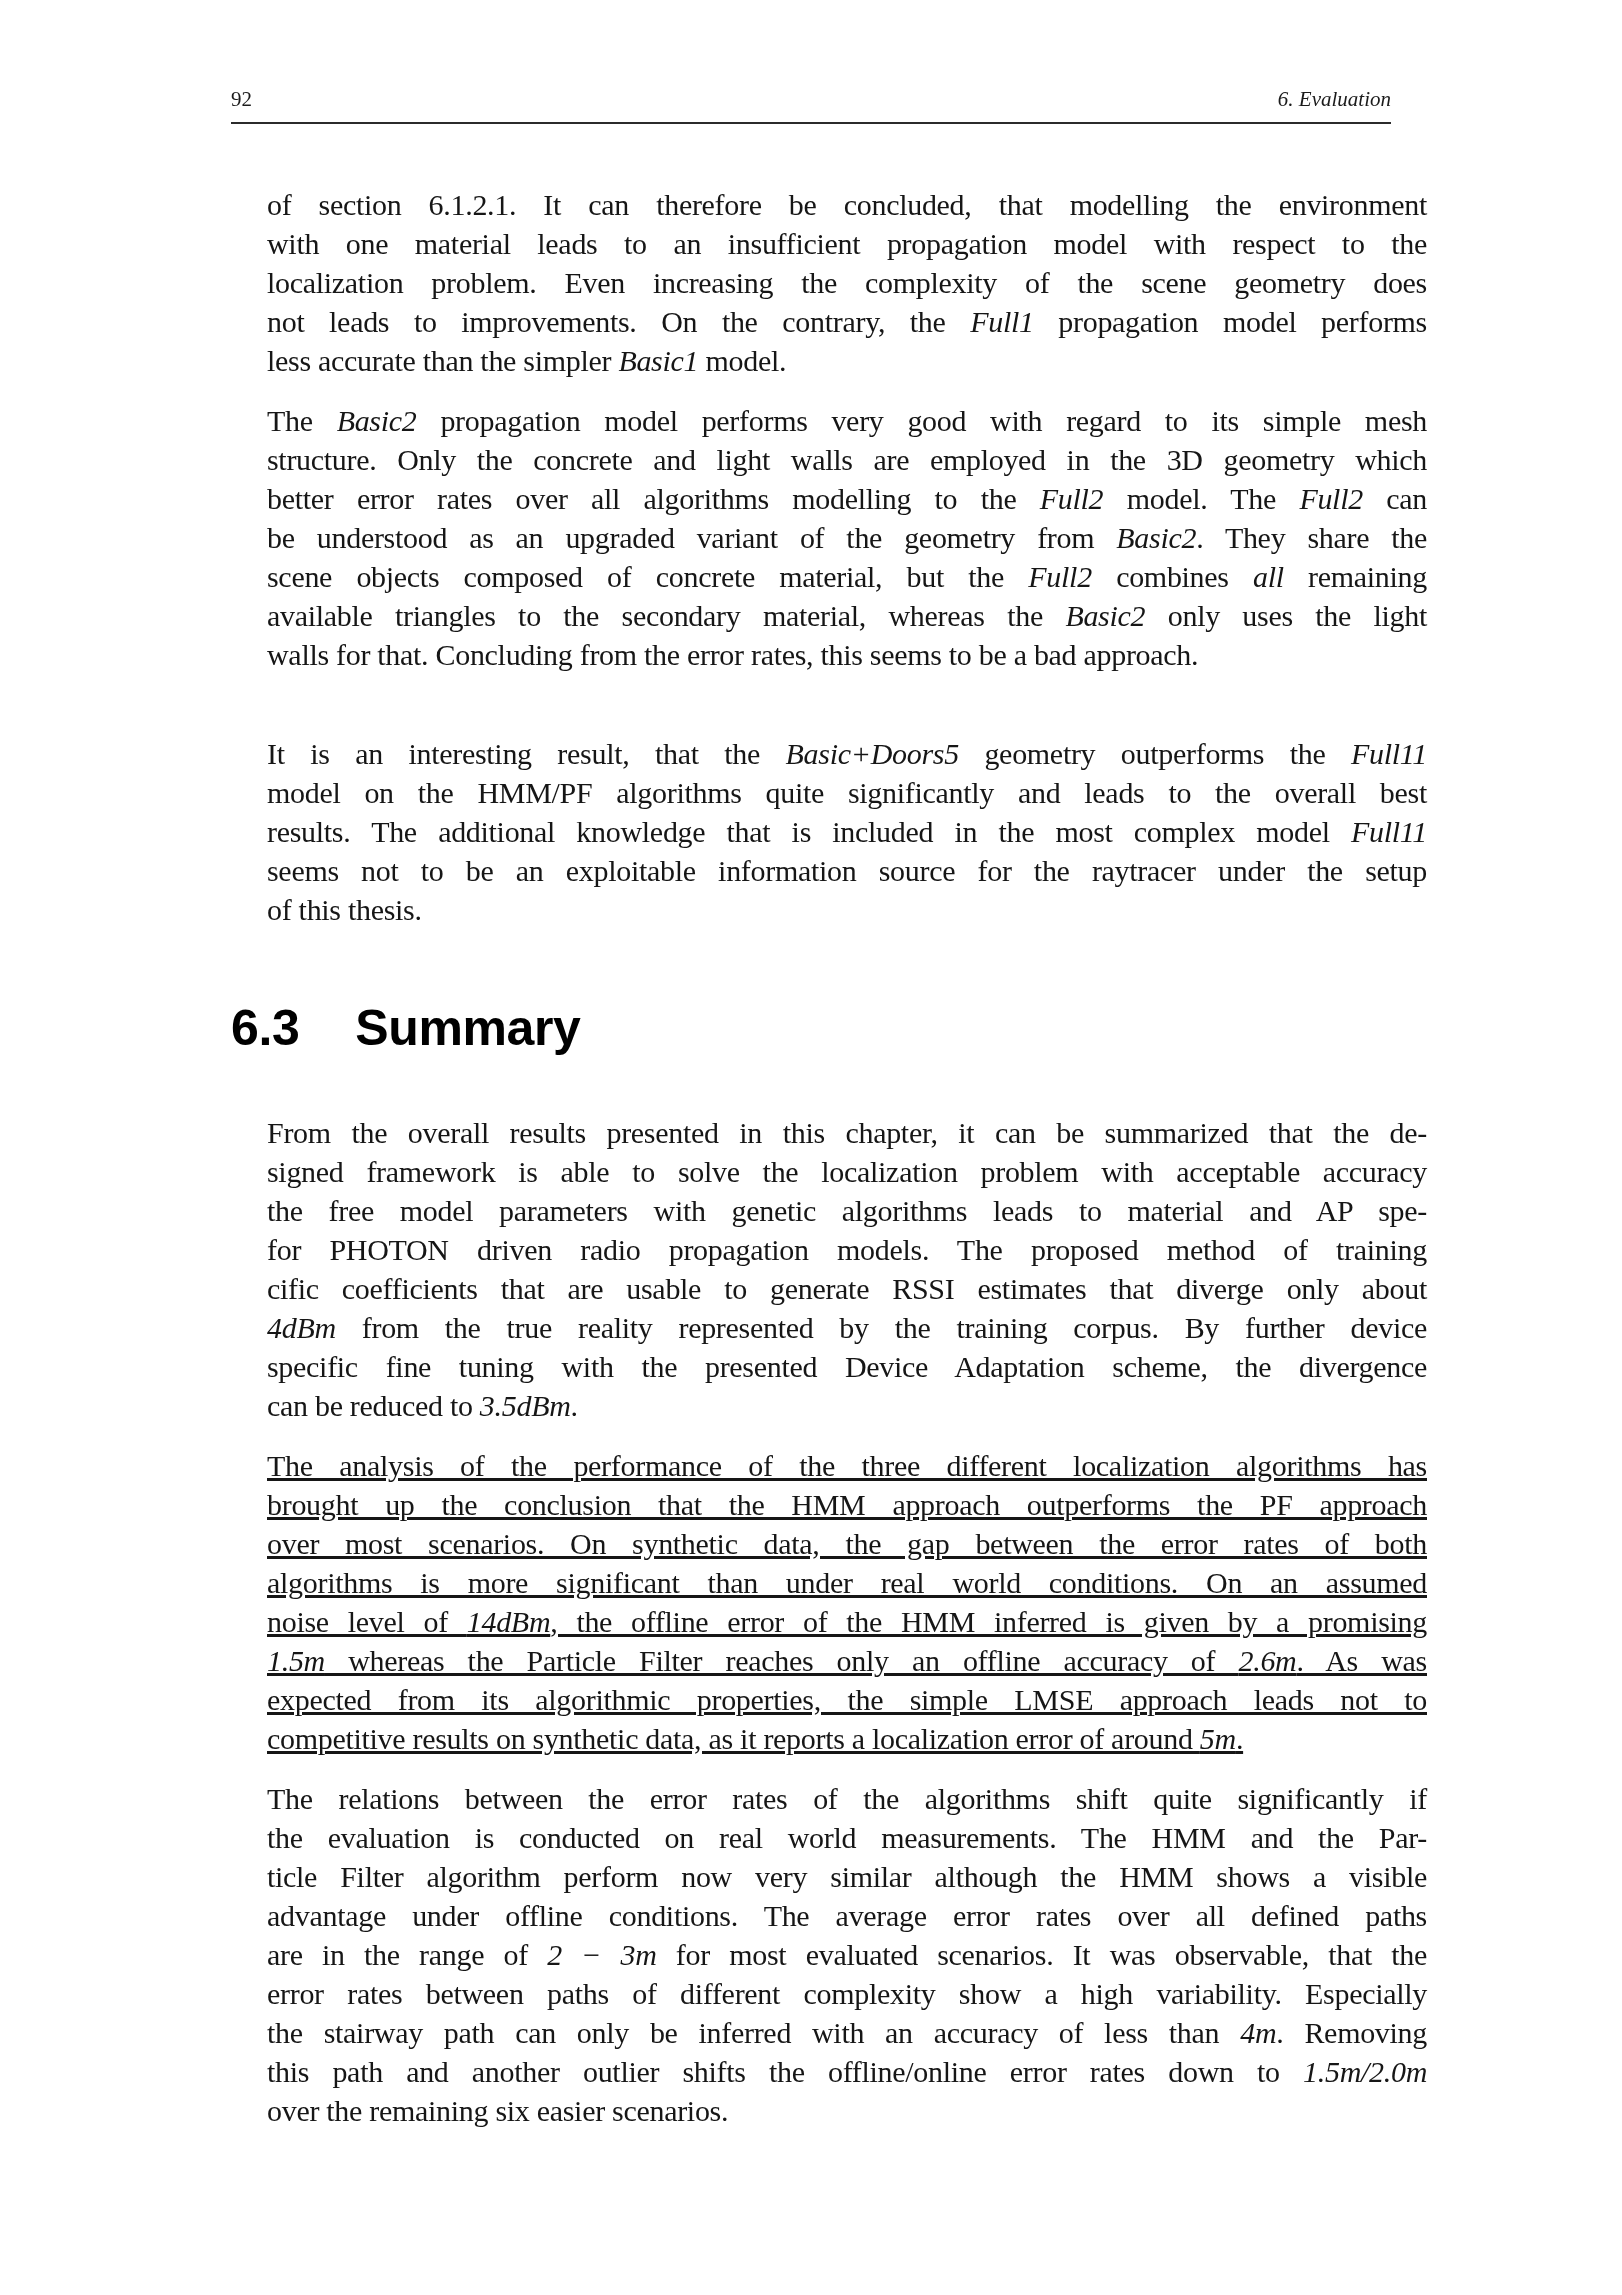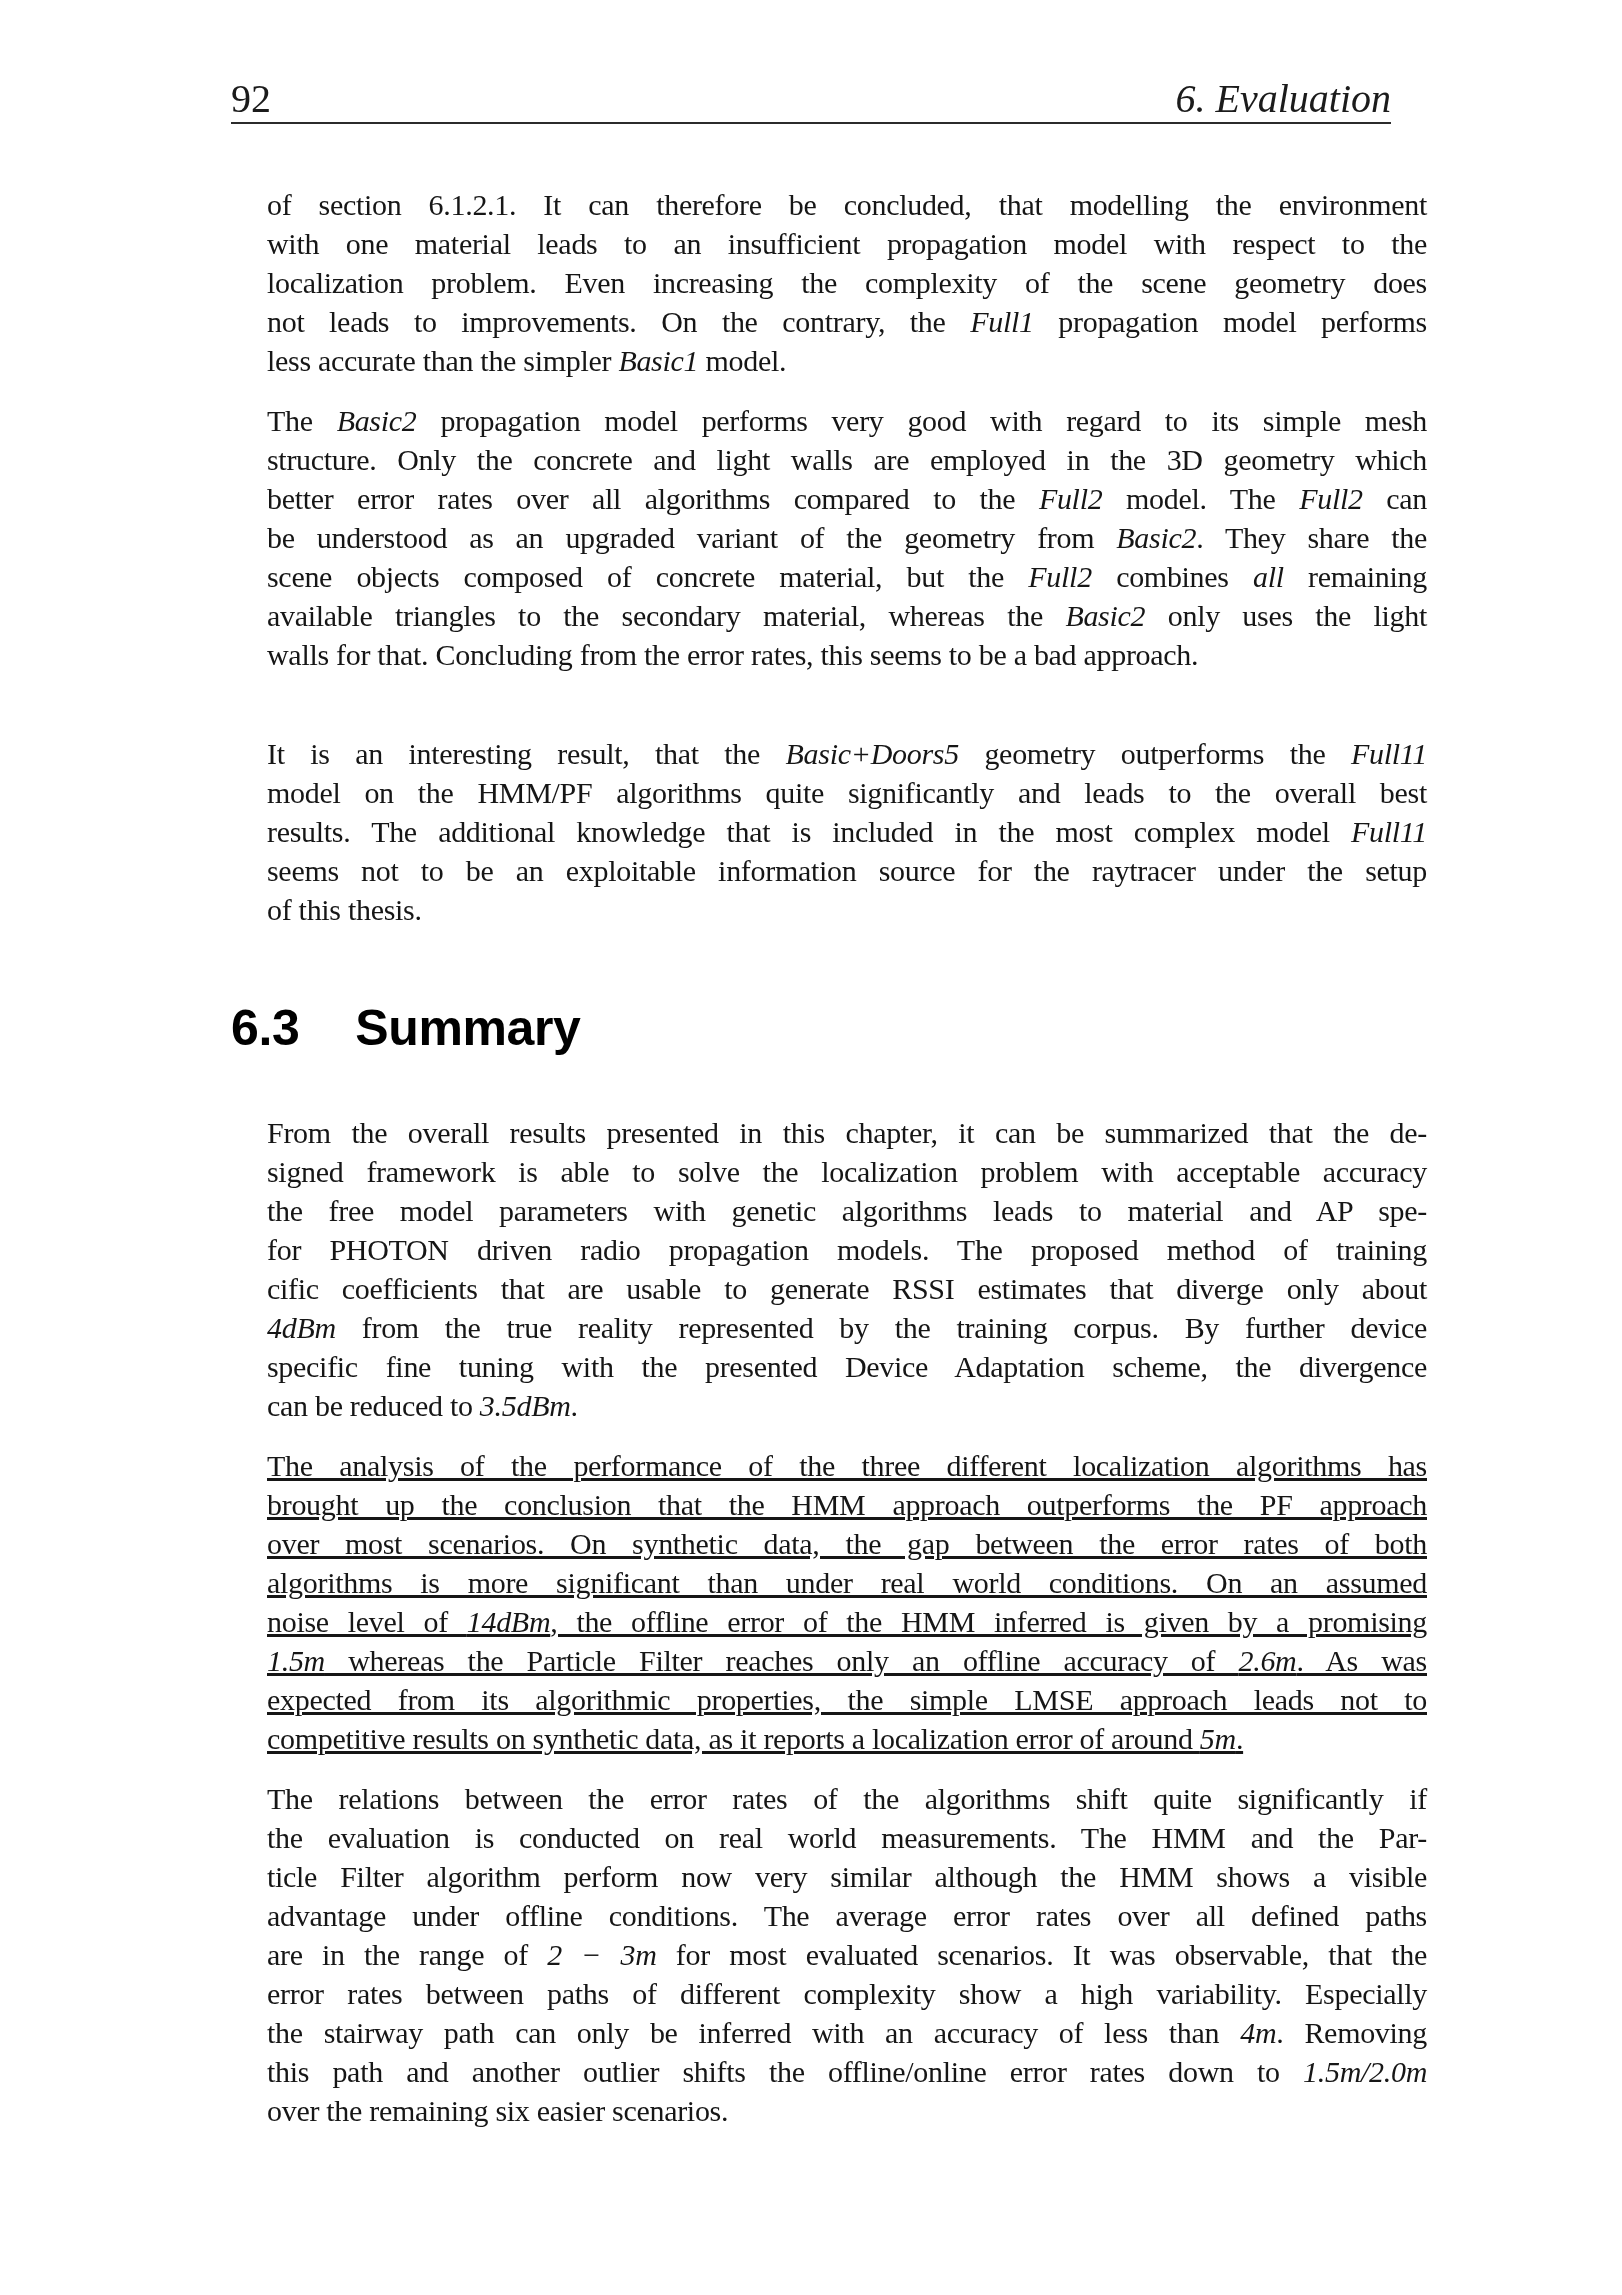--- a/index.html
+++ b/index.html
@@ -13,21 +13,21 @@
     color: #161616;
   }
   .pagehead {
     position: absolute;
     top: 81px;
     left: 231px;
     width: 1160px;
     display: flex;
     justify-content: space-between;
     align-items: center;
-    font-size: 40px;
+    font-size: 21px;
     line-height: 36px;
     color: #1b1b1b;
   }
   .pagehead .chap { font-style: italic; }
   .headrule {
     position: absolute;
     top: 122px;
     left: 231px;
     width: 1160px;
     height: 2.4px;
@@ -85,21 +85,21 @@
   <div class="para p0">
       <div class="tline"><span>of section 6.1.2.1.  It can therefore be concluded, that modelling the environment</span></div>
       <div class="tline"><span>with one material leads to an insufficient propagation model with respect to the</span></div>
       <div class="tline"><span>localization problem.  Even increasing the complexity of the scene geometry does</span></div>
       <div class="tline"><span>not leads to improvements.  On the contrary, the </span><i>Full1</i><span> propagation model performs</span></div>
       <div class="tline last"><span>less accurate than the simpler </span><i>Basic1</i><span> model.</span></div>
     </div>
   <div class="para p1">
       <div class="tline"><span>The </span><i>Basic2</i><span> propagation model performs very good with regard to its simple mesh</span></div>
       <div class="tline"><span>structure.  Only the concrete and light walls are employed in the 3D geometry which</span></div>
-      <div class="tline"><span>better error rates over all algorithms compared to the </span><i>Full2</i><span> model.  The </span><i>Full2</i><span> can</span></div>
+      <div class="tline"><span>better error rates over all algorithms modelling to the </span><i>Full2</i><span> model.  The </span><i>Full2</i><span> can</span></div>
       <div class="tline"><span>be understood as an upgraded variant of the geometry from </span><i>Basic2</i><span>.  They share the</span></div>
       <div class="tline"><span>scene objects composed of concrete material, but the </span><i>Full2</i><span> combines </span><i>all</i><span> remaining</span></div>
       <div class="tline"><span>available triangles to the secondary material, whereas the </span><i>Basic2</i><span> only uses the light</span></div>
       <div class="tline last"><span>walls for that.  Concluding from the error rates, this seems to be a bad approach.</span></div>
     </div>
   <div class="para p2">
       <div class="tline"><span>It is an interesting result, that the </span><i>Basic+Doors5</i><span> geometry outperforms the </span><i>Full11</i></div>
       <div class="tline"><span>model on the HMM/PF algorithms quite significantly and leads to the overall best</span></div>
       <div class="tline"><span>results.  The additional knowledge that is included in the most complex model </span><i>Full11</i></div>
       <div class="tline"><span>seems not to be an exploitable information source for the raytracer under the setup</span></div>

